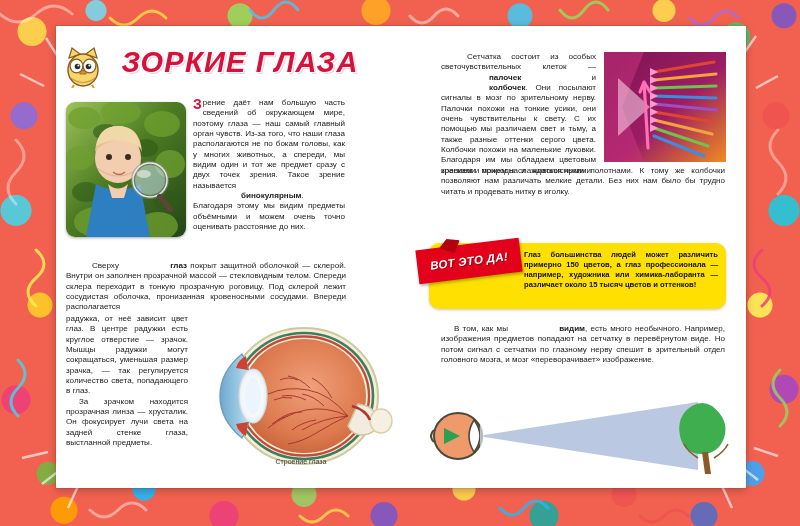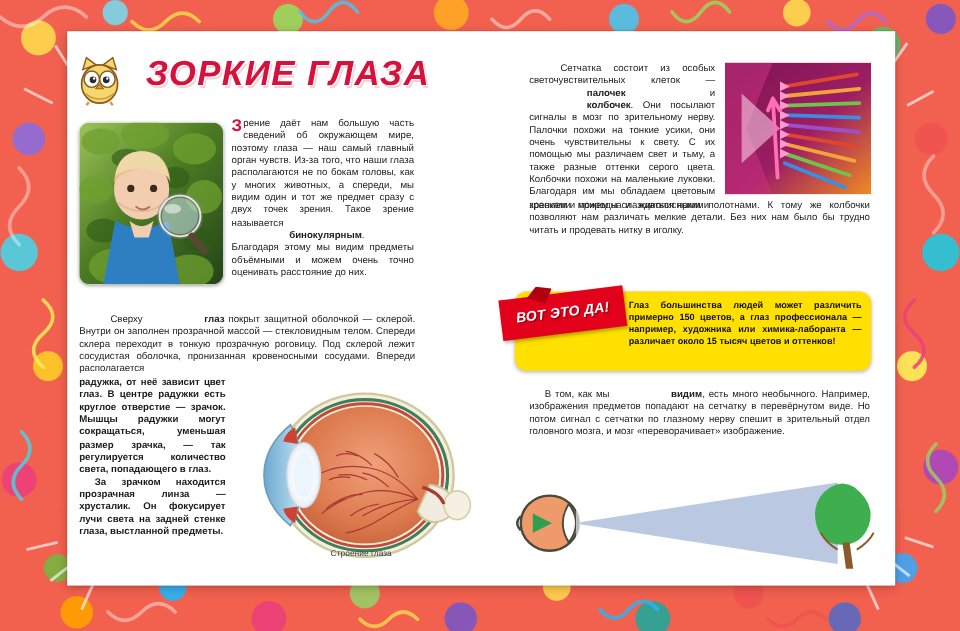--- a/index.html
+++ b/index.html
@@ -113,21 +113,21 @@
 
   #col1-top   { position: absolute; left: 193px; top: 98px;  width: 152px; }
   #photo {
     position: absolute; left: 66px; top: 102px;
     width: 120px; height: 135px;
     border-radius: 9px;
     overflow: hidden;
     box-shadow: 0 1px 3px rgba(0,0,0,.35);
   }
   #col1-wide  { position: absolute; left: 66px;  top: 261px; width: 280px; }
-  #col1-rest  { position: absolute; left: 66px;  top: 314px; width: 122px; font-weight: bold; }
+  #col1-rest  { position: absolute; left: 66px;  top: 314px; width: 122px; }
 
   #eye-fig {
     position: absolute; left: 206px; top: 320px;
     width: 190px; height: 155px;
   }
   #eye-caption {
     position: absolute; left: 206px; top: 458px;
     width: 190px; text-align: center;
     font-size: 7px; color: #3a3a3a;
   }

